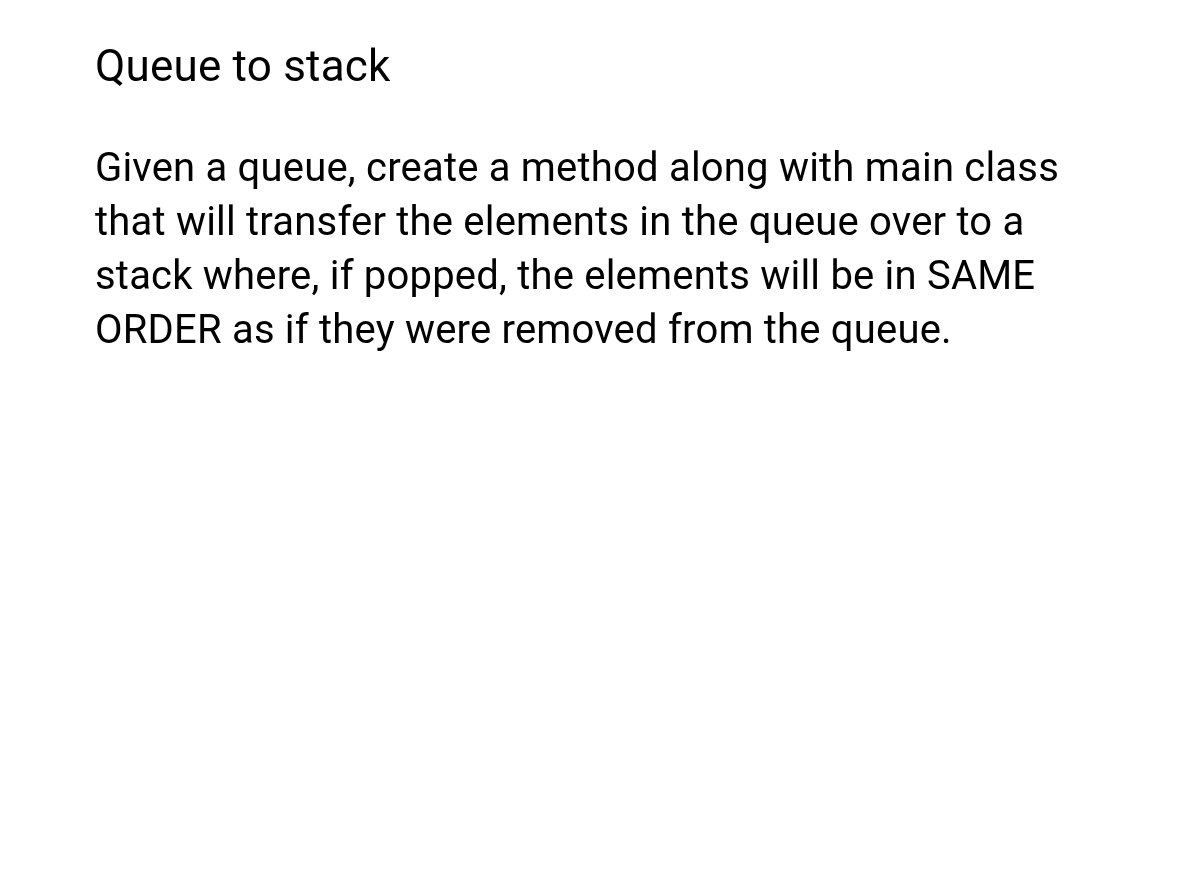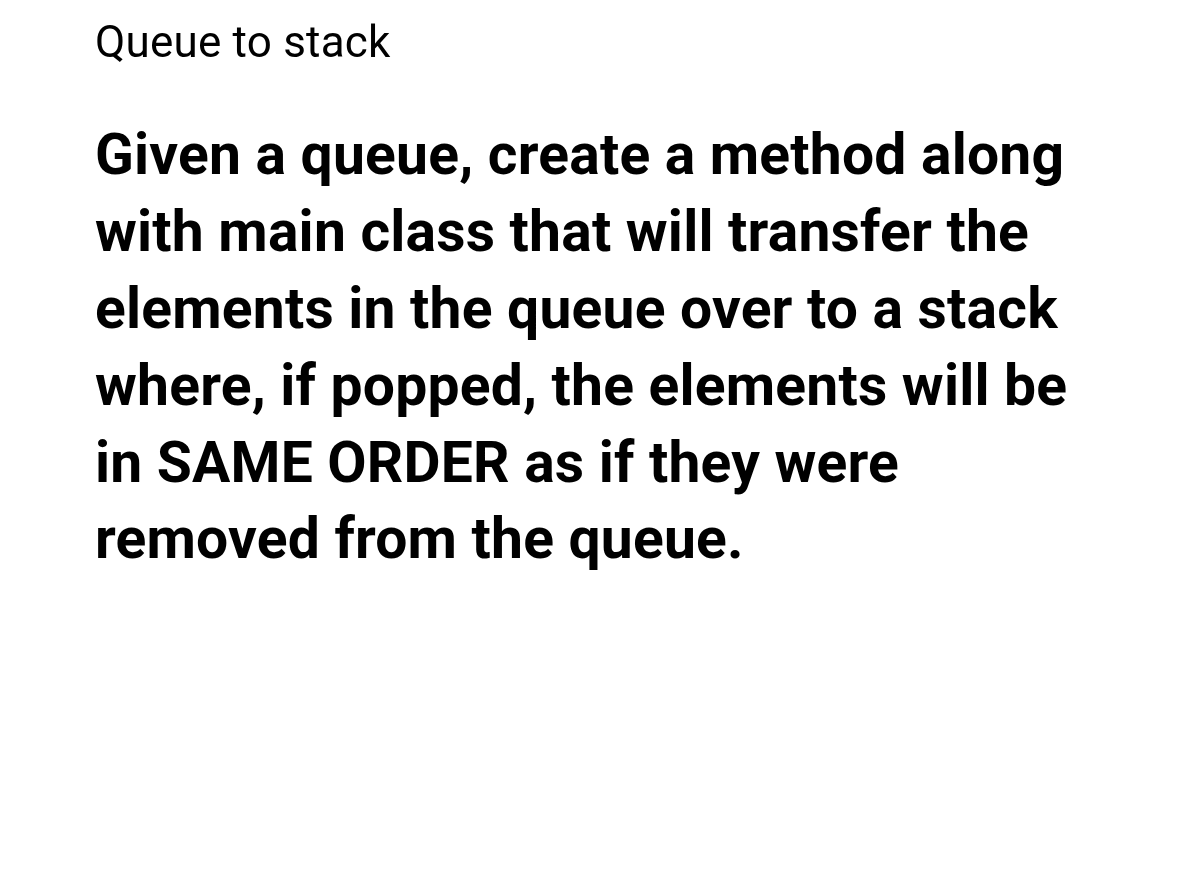--- a/index.html
+++ b/index.html
@@ -5,34 +5,34 @@
   html, body {
     margin: 0;
     padding: 0;
     width: 1198px;
     height: 873px;
     background: #ffffff;
     font-family: -apple-system, BlinkMacSystemFont, "Segoe UI", Roboto, "Helvetica Neue", Arial, sans-serif;
     color: #000000;
   }
   .page {
-    padding: 16px 95px 40px 95px;
+    padding: 40px 95px 40px 95px;
     box-sizing: border-box;
     width: 1198px;
   }
   .title {
     font-size: 44px;
     font-weight: 400;
     margin-bottom: 48px;
     line-height: 1.2;
     letter-spacing: 0.2px;
   }
   .paragraph {
-    font-size: 57px;
-    font-weight: 700;
+    font-size: 40px;
+    font-weight: 400;
     line-height: 1.35;
     margin-bottom: 42px;
     letter-spacing: 0.2px;
   }
   .example {
     font-size: 44px;
     font-weight: 400;
     line-height: 1.35;
     letter-spacing: 0.2px;
   }

